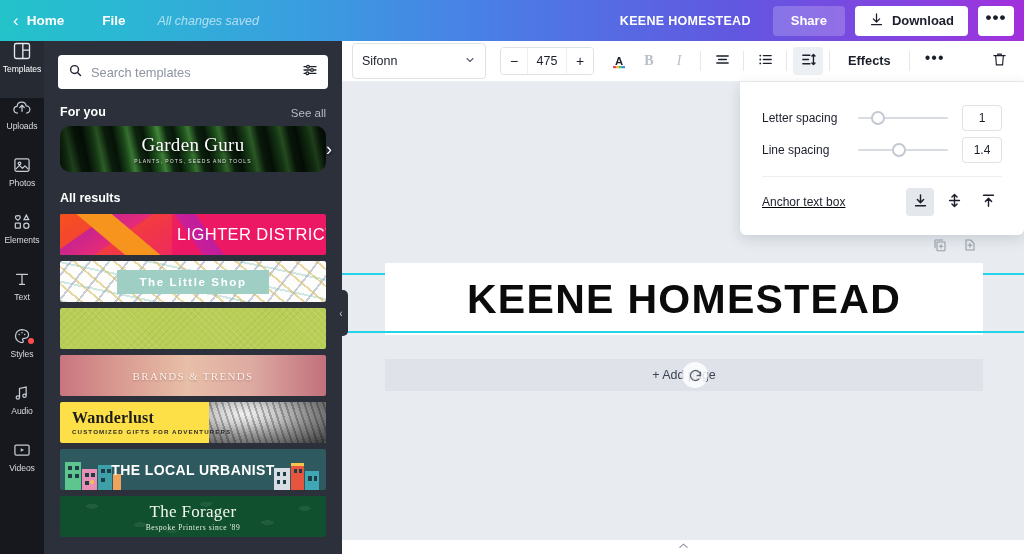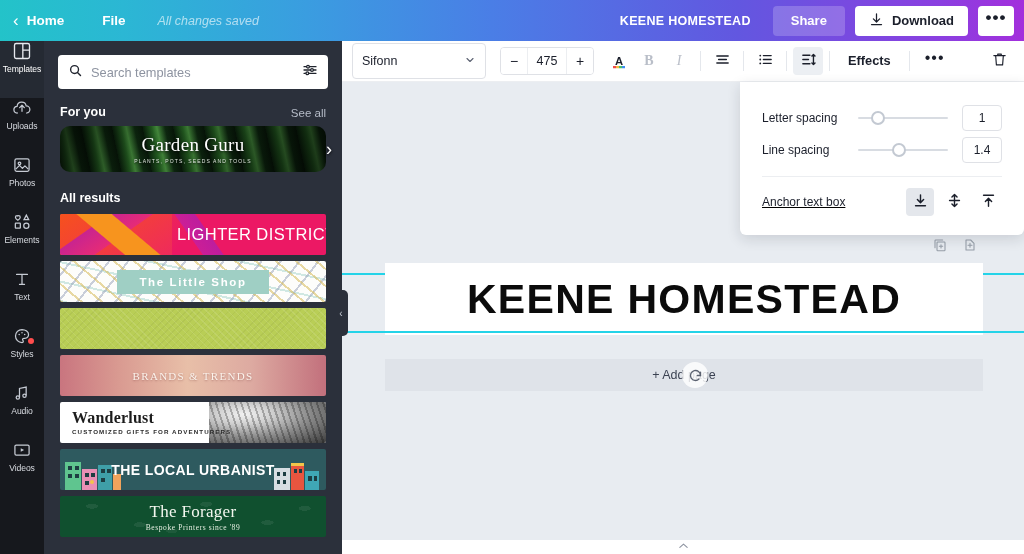--- a/index.html
+++ b/index.html
@@ -185,21 +185,21 @@
       linear-gradient(90deg, #c9757f 0%, #d99a91 22%, #e8bfa8 48%, #ddaaa1 72%, #c2707c 100%),
       repeating-linear-gradient(85deg, rgba(255,255,255,.13) 0 1px, transparent 1px 6px);
     justify-content: center;
   }
   .t4 .t-label {
     font-family: "Liberation Serif", serif; color: #fbf3ec; font-size: 11px;
     letter-spacing: 1.3px; text-shadow: 0 1px 2px rgba(120,60,60,.45);
     white-space: nowrap;
   }
   
-  .t5 { background: #ffffff; }
+  .t5 { background: #fde047; }
   .t5 .t5-img {
     position: absolute; right: 0; top: 0; width: 44%; height: 100%;
     background:
       radial-gradient(ellipse at 30% 30%, #f2f2f2 0%, #cfcfcf 25%, #8e8e8e 55%, #3b3b3b 100%),
       repeating-linear-gradient(72deg, rgba(0,0,0,.25) 0 2px, transparent 2px 6px);
     background-blend-mode: multiply;
   }
   .t5 .t5-txt { margin-left: 12px; position: relative; z-index: 2; }
   .t5 .t5-title {
     font-family: "Liberation Serif", serif; color: #1c1c1c; font-size: 16px;

